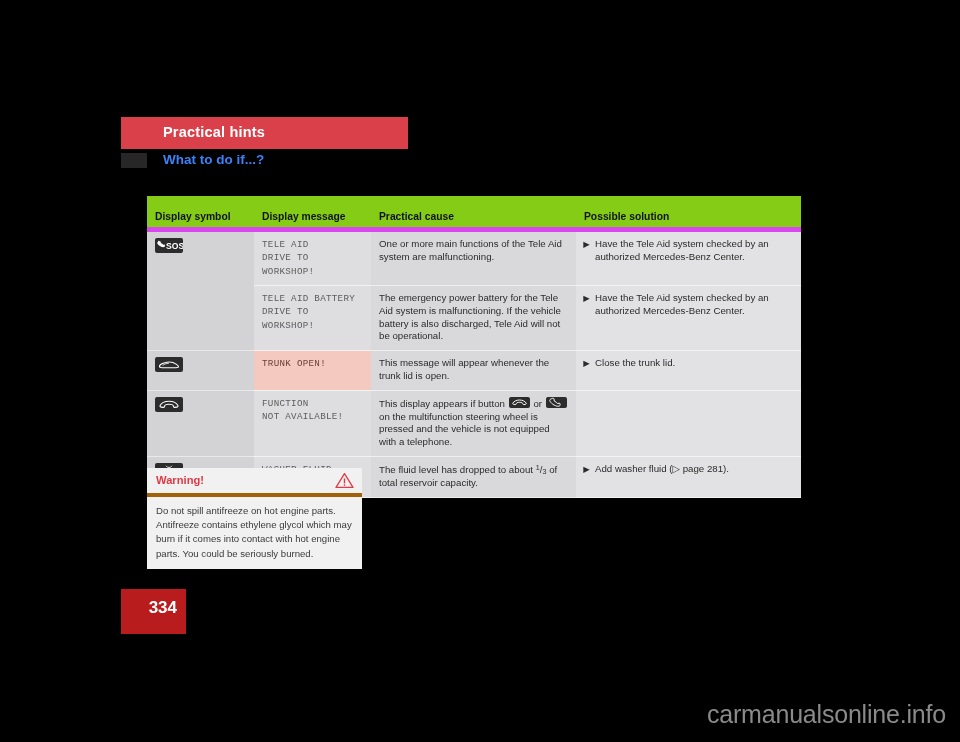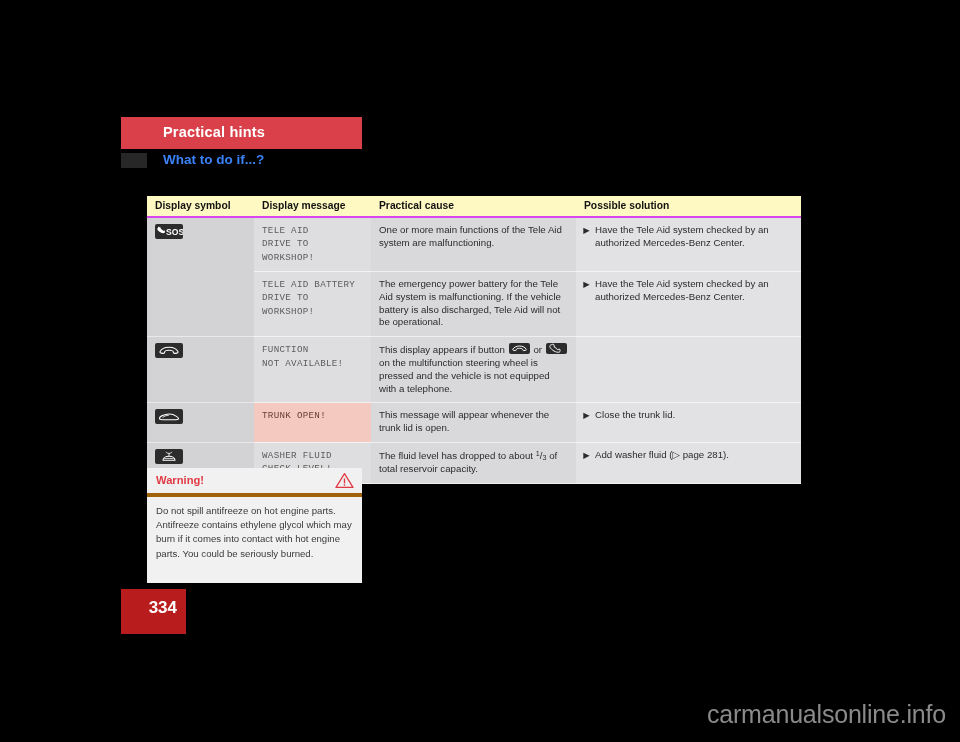--- a/index.html
+++ b/index.html
@@ -13,21 +13,21 @@
     position: relative;
     overflow: hidden;
     font-family: "Liberation Sans", sans-serif;
   }
 
   
   #chapter-banner {
     position: absolute;
     left: 121px;
     top: 117px;
-    width: 241px;
+    width: 287px;
     height: 32px;
     background: #d9404a;
   }
   #chapter-banner .title {
     position: absolute;
     left: 42px;
     top: 7px;
     color: #ffffff;
     font-size: 14.5px;
     font-weight: bold;
@@ -75,23 +75,23 @@
   #symbol-table col.c-msg { width: 117px; }
   #symbol-table col.c-cause { width: 205px; }
   #symbol-table col.c-sol { width: 225px; }
 
   #symbol-table th {
     text-align: left;
     vertical-align: top;
     font-size: 10.3px;
     font-weight: bold;
     color: #121212;
-    padding: 4px 8px 5px 8px;
-    background: #fef9c3;
-    border-bottom: 2px solid #d946ef;
+    padding: 15px 8px 5px 8px;
+    background: #84cc16;
+    border-bottom: 5px solid #d946ef;
     white-space: nowrap;
   }
   #symbol-table td {
     vertical-align: top;
     font-size: 9.7px;
     color: #2b2b2b;
     padding: 6px 8px 7px 8px;
     border-bottom: 1px solid #ffffff;
     line-height: 1.32;
   }
@@ -188,21 +188,21 @@
     color: #e03a45;
     font-size: 11.2px;
     font-weight: bold;
   }
   #warning-box .w-icon {
     position: absolute;
     right: 8px;
     top: 4px;
   }
   #warning-box .w-body {
-    padding: 7px 9px 22px 9px;
+    padding: 7px 9px 8px 9px;
     font-size: 9.6px;
     line-height: 1.48;
     color: #3a3a3a;
   }
 
   
   #page-number {
     position: absolute;
     left: 121px;
     top: 589px;
@@ -293,65 +293,65 @@
           <span class="sol-bullet">▶</span>
           <span class="sol-text">Have the Tele Aid system checked by an authorized Mercedes-Benz Center.</span>
         </div>
       </td>
     </tr>
 
     <tr>
       <td class="sym-cell">
         <span class="chip">
           <svg width="28" height="15" viewBox="0 0 28 15">
-            <path d="M14 4.2c-4.3 0-7.8 2-8.9 4.4-.3.7.1 1.4.9 1.5l2.3.3c.7.1 1.3-.4 1.3-1.1 0-1.2 1.8-2 4.4-2s4.4.8 4.4 2c0 .7.6 1.2 1.3 1.1l2.3-.3c.8-.1 1.2-.8.9-1.5C21.8 6.2 18.3 4.2 14 4.2z" fill="none" stroke="#ffffff" stroke-width="1.1"></path>
-          </svg>
-        </span>
-      </td>
-      <td class="msg-cell">
-        <div>FUNCTION</div>
-        <div>NOT AVAILABLE!</div>
-      </td>
-      <td class="cause-cell">
-        <span>This display appears if button</span>
-        <span class="chip-inline">
-          <svg width="21" height="11" viewBox="0 0 21 11">
-            <path d="M10.5 3c-3.2 0-5.9 1.5-6.7 3.3-.2.5.1 1 .7 1.1l1.7.2c.5.1 1-.3 1-.8 0-.9 1.4-1.5 3.3-1.5s3.3.6 3.3 1.5c0 .5.5.9 1 .8l1.7-.2c.6-.1.9-.6.7-1.1C16.4 4.5 13.7 3 10.5 3z" fill="none" stroke="#ffffff" stroke-width=".95"></path>
-          </svg>
-        </span>
-        <span>or</span>
-        <span class="chip-inline">
-          <svg width="21" height="11" viewBox="0 0 21 11">
-            <path d="M4.5 2.1c-.7.5-1 1.4-.4 2.3.7 1.2 2.1 2.6 3.9 3.6 1.8 1 3.6 1.4 4.9 1.2 1-.2 1.5-1 1.2-1.8l-.5-1.3-2.2.5-1-1.3-2.1-1.2L8 2c-.1-.5-.5-.8-1-.8-.4 0-.8.2-1.2.4z" fill="none" stroke="#ffffff" stroke-width=".95"></path>
-          </svg>
-        </span>
-        <span>on the multifunction steering wheel is pressed and the vehicle is not equipped with a telephone.</span>
-      </td>
-      <td class="sol-cell">&nbsp;</td>
-    </tr>
-
-    <tr>
-      <td class="sym-cell">
-        <span class="chip">
-          <svg width="28" height="15" viewBox="0 0 28 15">
             <path d="M4.5 9.6c0-1.6 1.4-2.6 3.4-3.2 2-.6 4-1.4 6.5-1.4 3 0 5.5 1.3 7.1 2.4 1.3.9 2 1.5 2 2.2 0 .8-1 1.1-2.6 1.1H7.1c-1.7 0-2.6-.3-2.6-1.1z" fill="none" stroke="#ffffff" stroke-width="1.1"></path>
             <path d="M7.6 8.6c1.5-1.4 3.7-2.3 6.3-2.3" fill="none" stroke="#ffffff" stroke-width=".8"></path>
           </svg>
         </span>
       </td>
       <td class="msg-cell alert">
         <div>TRUNK OPEN!</div>
       </td>
       <td class="cause-cell">This message will appear whenever the trunk lid is open.</td>
       <td class="sol-cell">
         <div class="sol-line">
           <span class="sol-bullet">▶</span>
           <span class="sol-text">Close the trunk lid.</span>
         </div>
       </td>
+    </tr>
+
+    <tr>
+      <td class="sym-cell">
+        <span class="chip">
+          <svg width="28" height="15" viewBox="0 0 28 15">
+            <path d="M14 4.2c-4.3 0-7.8 2-8.9 4.4-.3.7.1 1.4.9 1.5l2.3.3c.7.1 1.3-.4 1.3-1.1 0-1.2 1.8-2 4.4-2s4.4.8 4.4 2c0 .7.6 1.2 1.3 1.1l2.3-.3c.8-.1 1.2-.8.9-1.5C21.8 6.2 18.3 4.2 14 4.2z" fill="none" stroke="#ffffff" stroke-width="1.1"></path>
+          </svg>
+        </span>
+      </td>
+      <td class="msg-cell">
+        <div>FUNCTION</div>
+        <div>NOT AVAILABLE!</div>
+      </td>
+      <td class="cause-cell">
+        <span>This display appears if button</span>
+        <span class="chip-inline">
+          <svg width="21" height="11" viewBox="0 0 21 11">
+            <path d="M10.5 3c-3.2 0-5.9 1.5-6.7 3.3-.2.5.1 1 .7 1.1l1.7.2c.5.1 1-.3 1-.8 0-.9 1.4-1.5 3.3-1.5s3.3.6 3.3 1.5c0 .5.5.9 1 .8l1.7-.2c.6-.1.9-.6.7-1.1C16.4 4.5 13.7 3 10.5 3z" fill="none" stroke="#ffffff" stroke-width=".95"></path>
+          </svg>
+        </span>
+        <span>or</span>
+        <span class="chip-inline">
+          <svg width="21" height="11" viewBox="0 0 21 11">
+            <path d="M4.5 2.1c-.7.5-1 1.4-.4 2.3.7 1.2 2.1 2.6 3.9 3.6 1.8 1 3.6 1.4 4.9 1.2 1-.2 1.5-1 1.2-1.8l-.5-1.3-2.2.5-1-1.3-2.1-1.2L8 2c-.1-.5-.5-.8-1-.8-.4 0-.8.2-1.2.4z" fill="none" stroke="#ffffff" stroke-width=".95"></path>
+          </svg>
+        </span>
+        <span>on the multifunction steering wheel is pressed and the vehicle is not equipped with a telephone.</span>
+      </td>
+      <td class="sol-cell">&nbsp;</td>
     </tr>
 
     <tr>
       <td class="sym-cell">
         <span class="chip">
           <svg width="28" height="15" viewBox="0 0 28 15">
             <path d="M8 11.2h12c0-2.3-2.7-4-6-4s-6 1.7-6 4z" fill="none" stroke="#ffffff" stroke-width="1.1"></path>
             <path d="M14 7.2V4.4" fill="none" stroke="#ffffff" stroke-width=".9"></path>
             <path d="M14 4.4c-1.4 0-2.5-.7-3.1-1.6M14 4.4c1.4 0 2.5-.7 3.1-1.6" fill="none" stroke="#ffffff" stroke-width=".8"></path>
             <path d="M9.2 9.4h9.6" fill="none" stroke="#ffffff" stroke-width=".8"></path>

